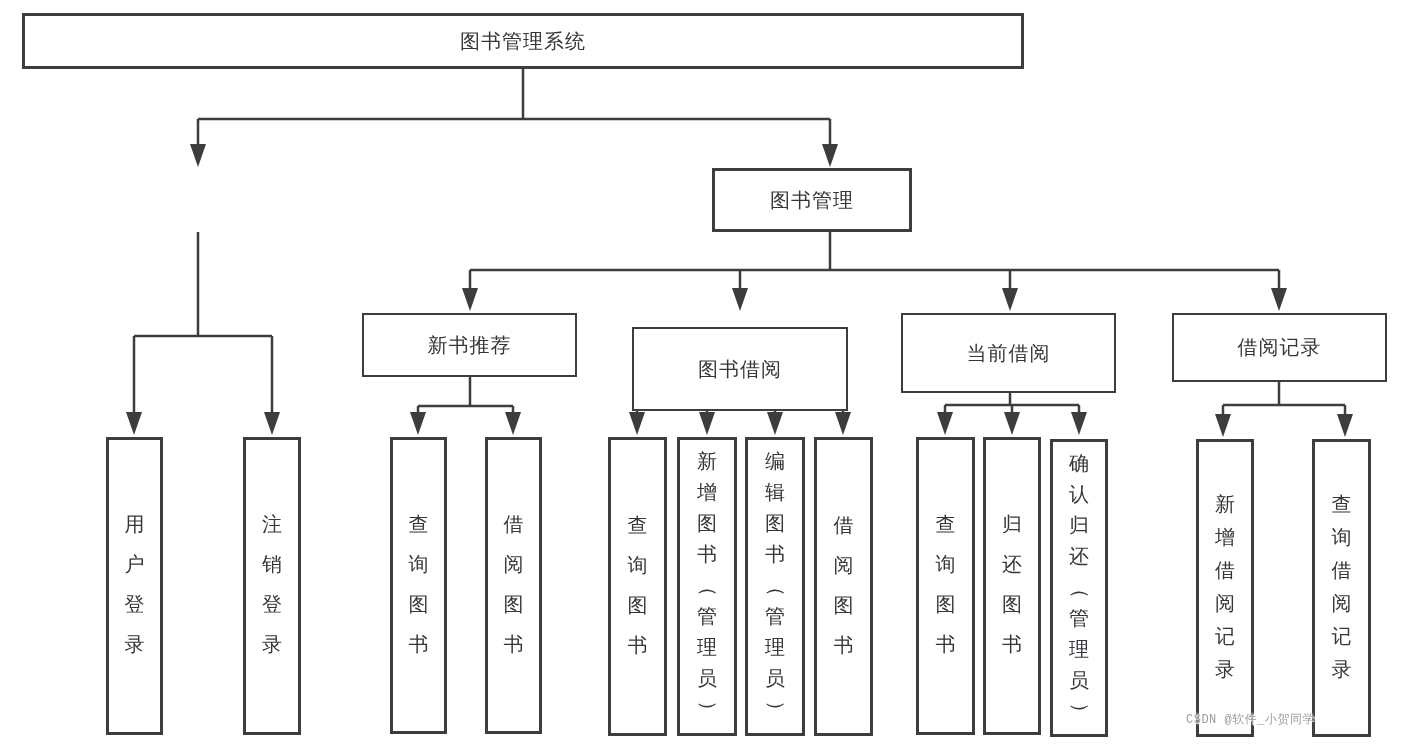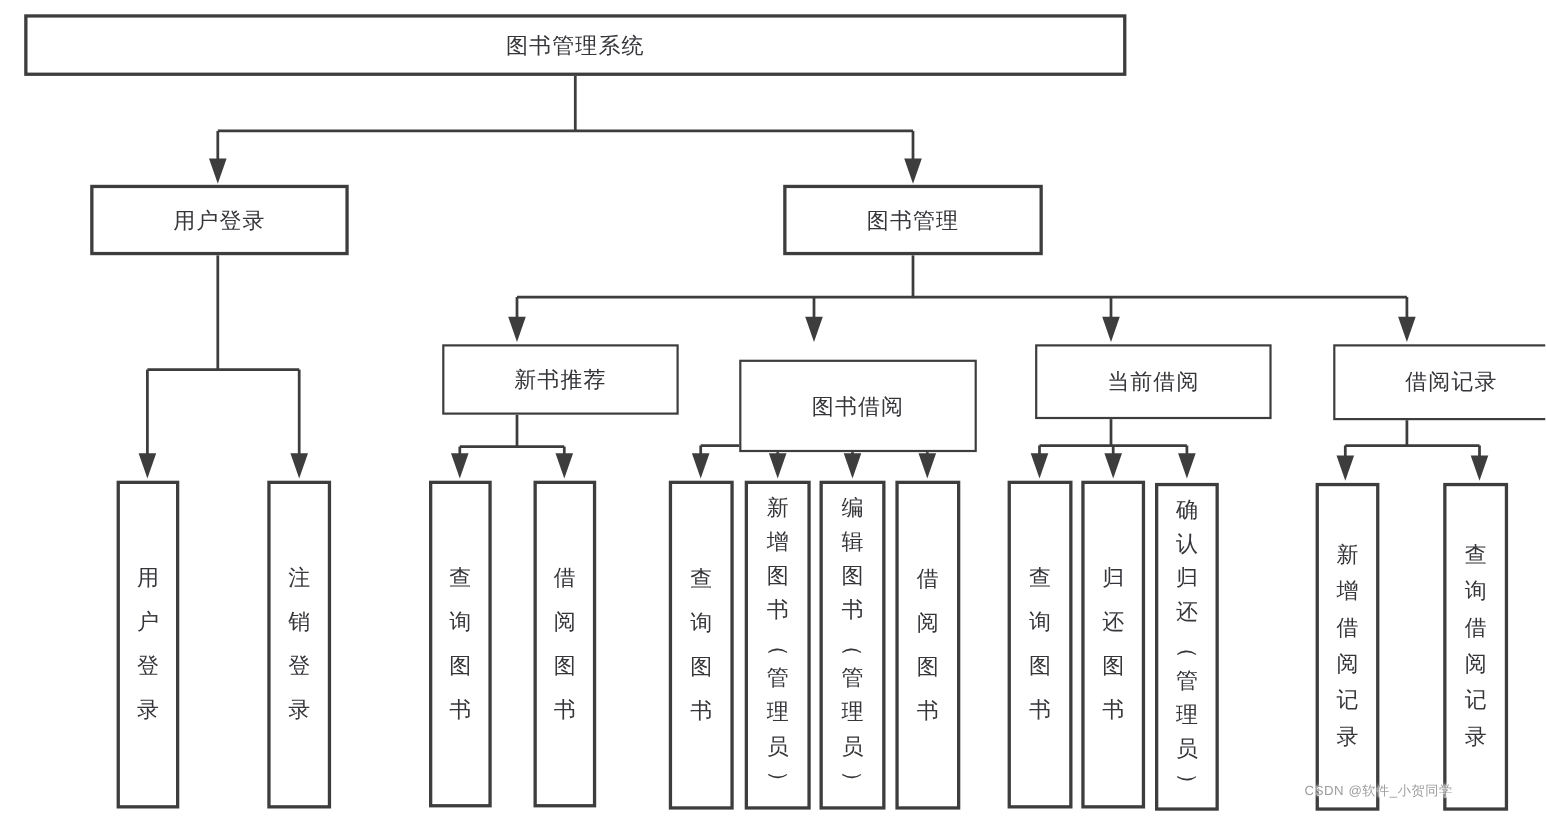--- a/index.html
+++ b/index.html
@@ -1,38 +1,38 @@
 <!DOCTYPE html>
 <html><head>
 <meta charset="utf-8">
 <style>
   html,body{margin:0;padding:0;background:#ffffff;}
   #stage{
     position:relative;
     width:1405px;height:747px;
     background:#ffffff;
-    font-family:Liberation Sans, sans-serif;
+    font-family:Liberation Mono, monospace;
     color:#35353a;
     overflow:hidden;
     border-radius:10px;
   }
   #connectors{position:absolute;left:0;top:0;width:1405px;height:747px;}
   .node{
     position:absolute;
     background:#ffffff;
     border:3px solid #3d3d3d;
     box-sizing:border-box;
     display:flex;
     align-items:center;
     justify-content:center;
     font-size:20px;
     letter-spacing:1px;
     color:#35353a;
   }
-  .node.l3{border-width:2px;margin-left:40px;}
+  .node.l3{border-width:2px;}
   .vtext{
     display:flex;
     flex-direction:column;
     align-items:center;
     justify-content:center;
     letter-spacing:0;
   }
   .vtext span{display:block;text-align:center;}
   .lh40 span{line-height:40px;}
   .lh34 span{line-height:33px;}
@@ -114,26 +114,25 @@
       <polygon points="937,412 953,412 945,435"></polygon>
       <polygon points="1004,412 1020,412 1012,435"></polygon>
       <polygon points="1071,412 1087,412 1079,435"></polygon>
       <polygon points="1215,414 1231,414 1223,437"></polygon>
       <polygon points="1337,414 1353,414 1345,437"></polygon>
     </g>
   </svg>
 
   <div class="node" style="left:22px;top:13px;width:1002px;height:56px;">图书管理系统</div>
 
-  <div class="node" style="left:82px;top:168px;width:235px;height:64px;">用户登录</div>
-  <div class="node" style="left:712px;top:168px;width:236px;height:64px;">图书管理</div>
+  <div class="node" style="left:712px;top:168px;width:200px;height:64px;">图书管理</div>
 
   <div class="node l3" style="left:362px;top:313px;width:215px;height:64px;">新书推荐</div>
   <div class="node l3" style="left:632px;top:327px;width:216px;height:84px;">图书借阅</div>
-  <div class="node l3" style="left:901px;top:313px;width:215px;height:68px;">当前借阅</div>
+  <div class="node l3" style="left:901px;top:313px;width:215px;height:80px;">当前借阅</div>
   <div class="node l3" style="left:1172px;top:313px;width:215px;height:69px;">借阅记录</div>
 
   <div class="node vtext lh40" style="left:106px;top:437px;width:57px;height:298px;">
       <span>用</span>
       <span>户</span>
       <span>登</span>
       <span>录</span>
     </div>
   <div class="node vtext lh40" style="left:243px;top:437px;width:58px;height:298px;">
       <span>注</span>

